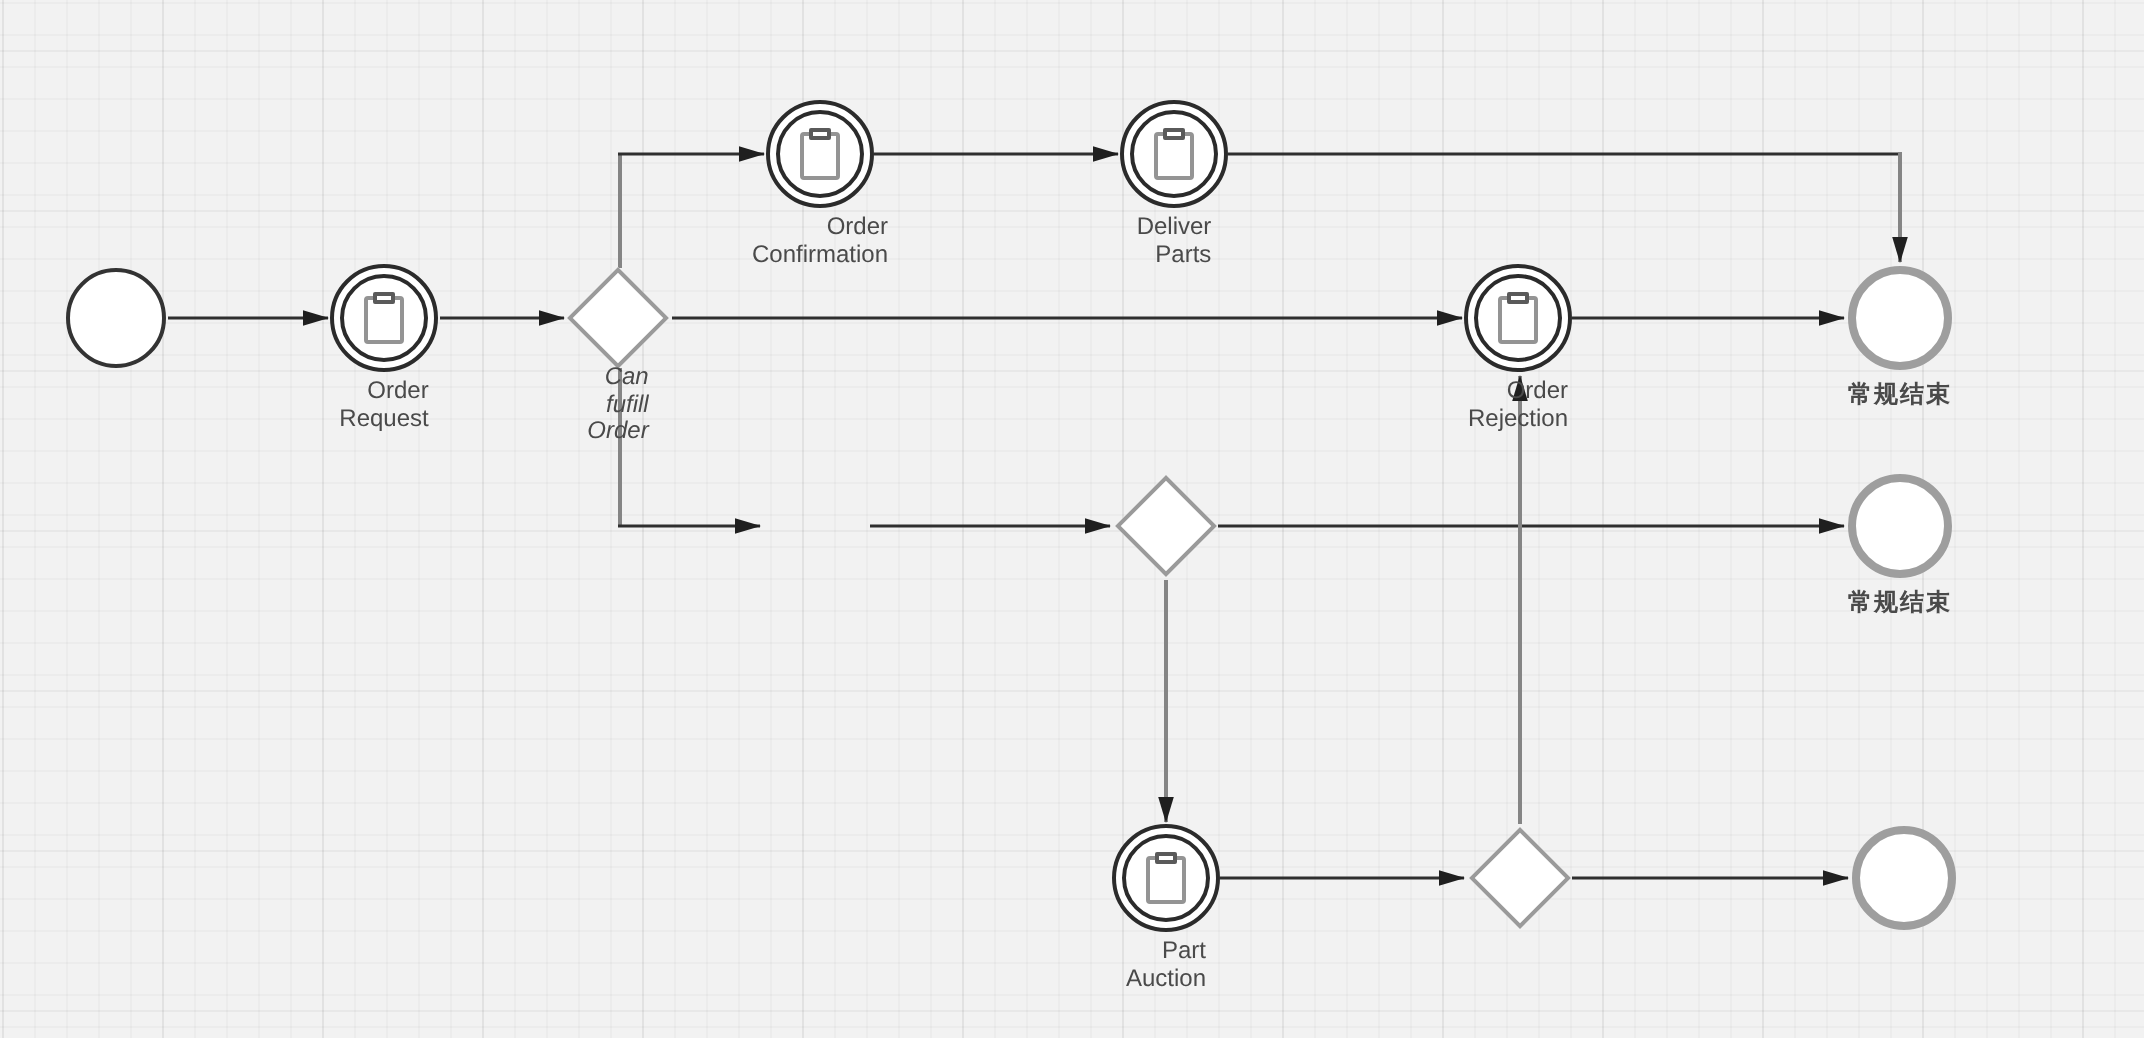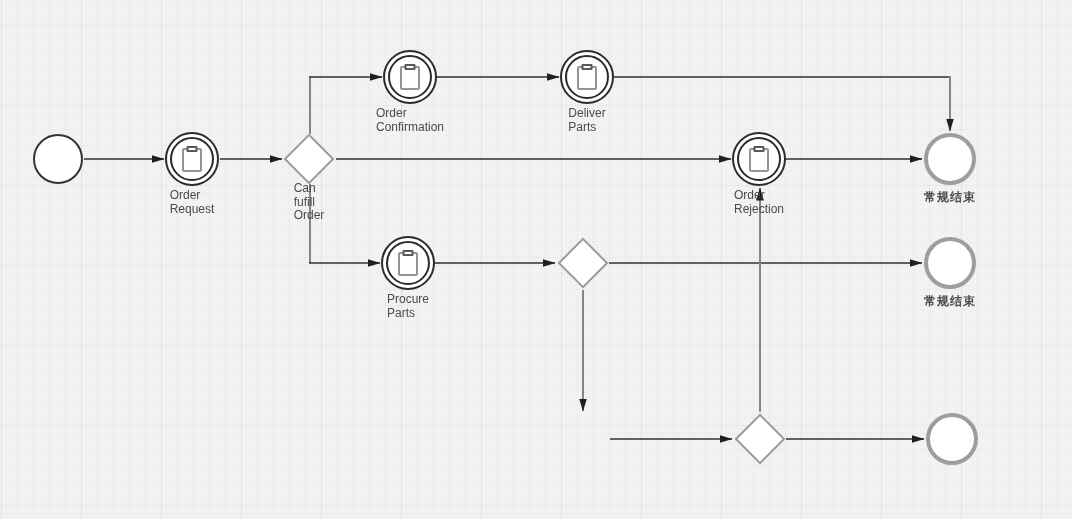--- a/index.html
+++ b/index.html
@@ -59,24 +59,24 @@
   .gateway-box .diamond {
     position:absolute; left:8px; top:8px; width:36px; height:36px;
     transform:rotate(45deg);
     border:2px solid #9a9a9a; background:#fff;
   }
 
   .node-label {
     position:absolute; top:calc(100% + 3px); left:50%;
     transform:translateX(-50%);
     width:max-content; max-width:110px;
-    text-align:left; white-space:pre-line;
+    text-align:right; white-space:pre-line;
     font-size:12px; line-height:13.5px; color:#4a4a4a;
   }
-  .node.gateway .node-label { top:calc(100% - 3px); }
+  .node.gateway .node-label { top:calc(100% - 3px);font-style:italic; }
   .node.end .node-label { top:calc(100% + 6px); letter-spacing:1px;font-weight:bold; }
 </style>
 </head>
 <body>
 
 <div class="canvas">
 
   <svg class="edge-layer" width="1072" height="519" viewBox="0 0 1072 519">
     <defs>
       <marker id="arr" viewBox="0 0 13 9" refX="12.5" refY="4.5" markerWidth="13" markerHeight="9" markerUnits="userSpaceOnUse" orient="auto-start-reverse">
@@ -203,43 +203,43 @@
     </div>
     <div class="node-label">Order
 Rejection</div>
   </div>
 
   <div class="node end" style="left:924px; top:133px">
     <div class="end-circle"></div>
     <div class="node-label">常规结束</div>
   </div>
 
-  <div class="node task" style="left:381px; top:236px">
-    <div class="task-outer">
-      <div class="task-inner">
-        <div class="clipboard">
-            <span class="clip"></span>
-          </div>
-      </div>
-    </div>
-    <div class="node-label">Procure
-Parts</div>
-  </div>
 
   <div class="node gateway" style="left:557px; top:237px">
     <div class="gateway-box">
         <div class="diamond"></div>
       </div>
   </div>
 
   <div class="node end" style="left:924px; top:237px">
     <div class="end-circle"></div>
     <div class="node-label">常规结束</div>
   </div>
 
+  <div class="node task" style="left:556px; top:412px">
+    <div class="task-outer">
+      <div class="task-inner">
+        <div class="clipboard">
+            <span class="clip"></span>
+          </div>
+      </div>
+    </div>
+    <div class="node-label">Part
+Auction</div>
+  </div>
 
   <div class="node gateway" style="left:734px; top:413px">
     <div class="gateway-box">
         <div class="diamond"></div>
       </div>
   </div>
 
   <div class="node end" style="left:926px; top:413px">
     <div class="end-circle"></div>
   </div>

